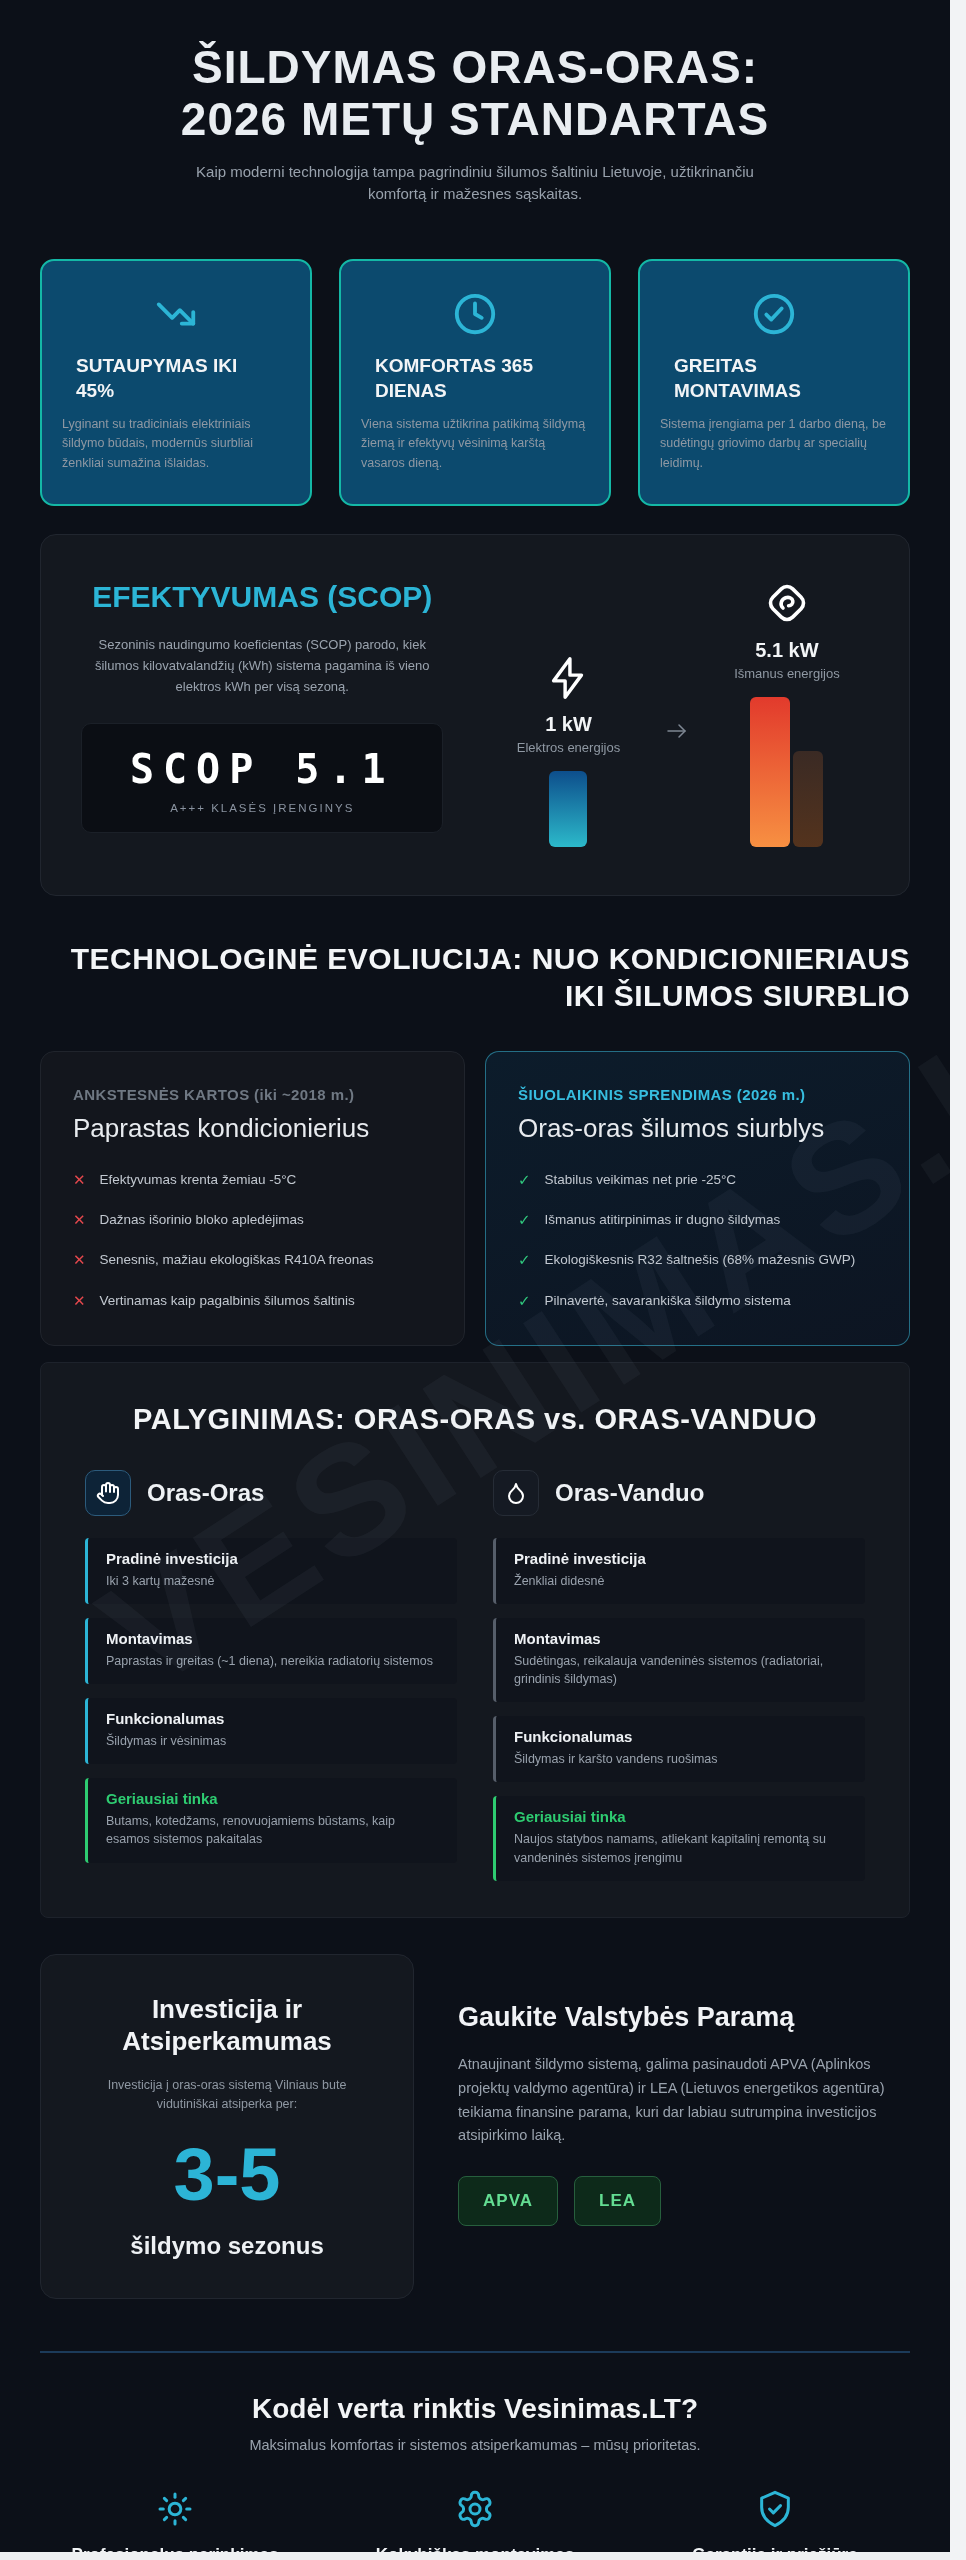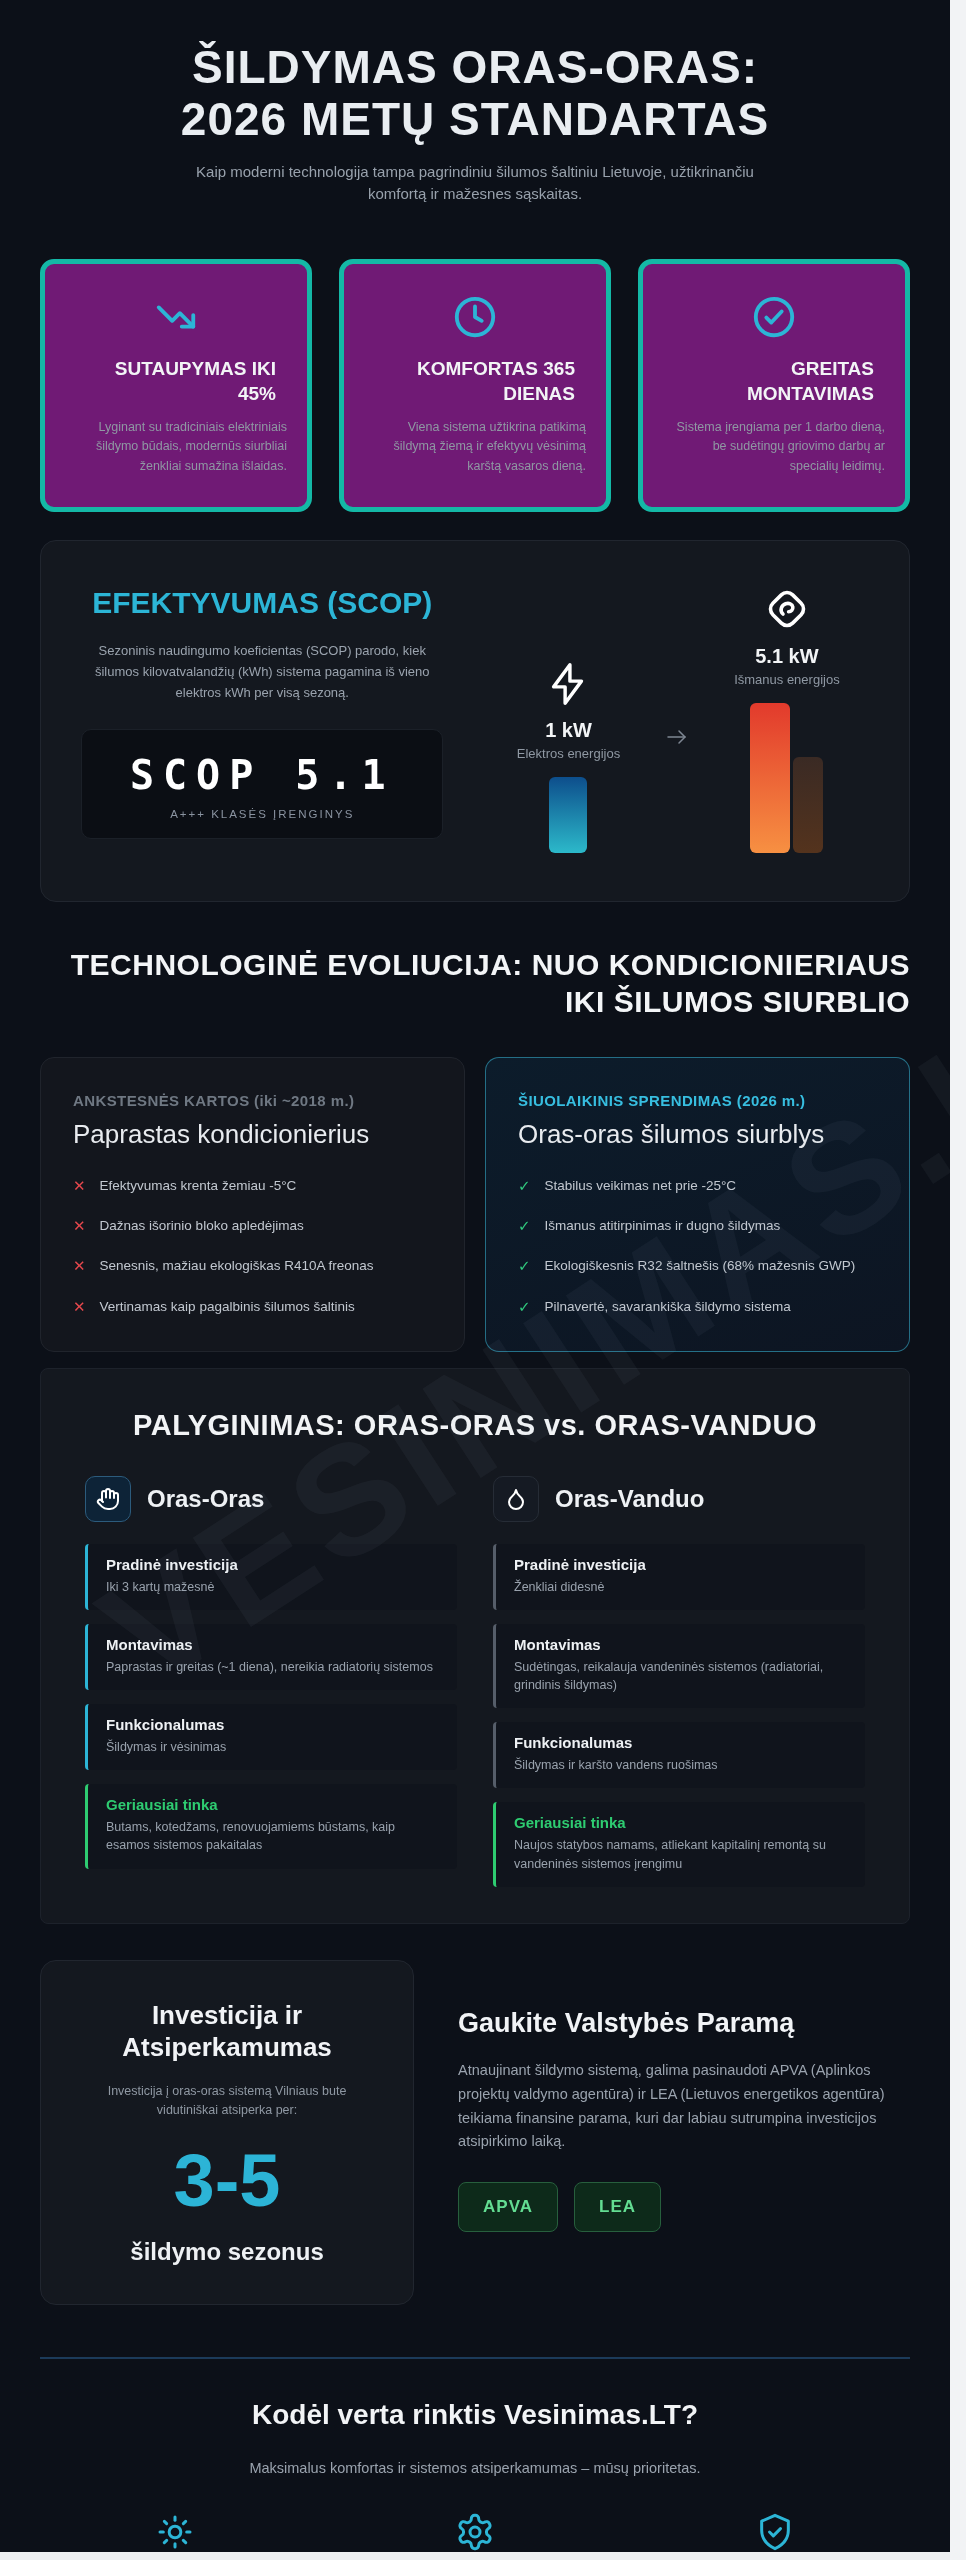--- a/index.html
+++ b/index.html
@@ -28,22 +28,22 @@
     margin:16px auto 0; max-width:560px;
     font-size:15px; line-height:1.45; color:#98a1ac;
   }
 
   
   .benefits {
     margin-top:54px;
     display:grid; grid-template-columns:repeat(3,1fr); gap:27px;
   }
   .benefit-card {
-    background:#701a75; border:5px solid #14b8a6; border-radius:14px;
-    padding:30px 20px; text-align:right; min-height:242px;
+    background:#0c4a6e; border:2px solid #14b8a6; border-radius:14px;
+    padding:30px 20px; text-align:left; min-height:242px;
   }
   .benefit-card .icon { color:#2cb5d6; }
   .benefit-card h3 {
     margin:16px auto 12px; font-size:19px; line-height:1.32; color:#f2f4f6;
     max-width:200px;
   }
   .benefit-card p { font-size:12.5px; line-height:1.58; color:#8f98a3; }
 
   
   .scop-card {
@@ -156,21 +156,21 @@
     padding:14px 24px; color:#63dd92; font-weight:bold; font-size:17px;
     letter-spacing:1px; cursor:pointer;
   }
 
   
   .footer {
     margin:52px 40px 0; border-top:2px solid #1c3b5a;
     padding-top:40px; position:relative; text-align:center;
   }
   .footer h2 { font-size:28px; color:#f2f4f6; }
-  .footer .subtitle { margin-top:29px; font-size:14.5px; color:#9aa3ae; }
+  .footer .subtitle { margin-top:12px; font-size:14.5px; color:#9aa3ae; }
   .footer-cols { margin-top:36px; display:grid; grid-template-columns:repeat(3,1fr); gap:30px; }
   .fcol .icon { color:#2cb5d6; }
   .fcol h3 { margin:16px 0 10px; font-size:17px; color:#f2f4f6; }
 
   
   .watermark {
     position:absolute; left:120px; top:1560px; z-index:5;
     font-size:155px; font-weight:bold; letter-spacing:8px; white-space:nowrap;
     color:rgba(170,200,220,0.05);
     transform:rotate(-33deg); transform-origin:left center;

